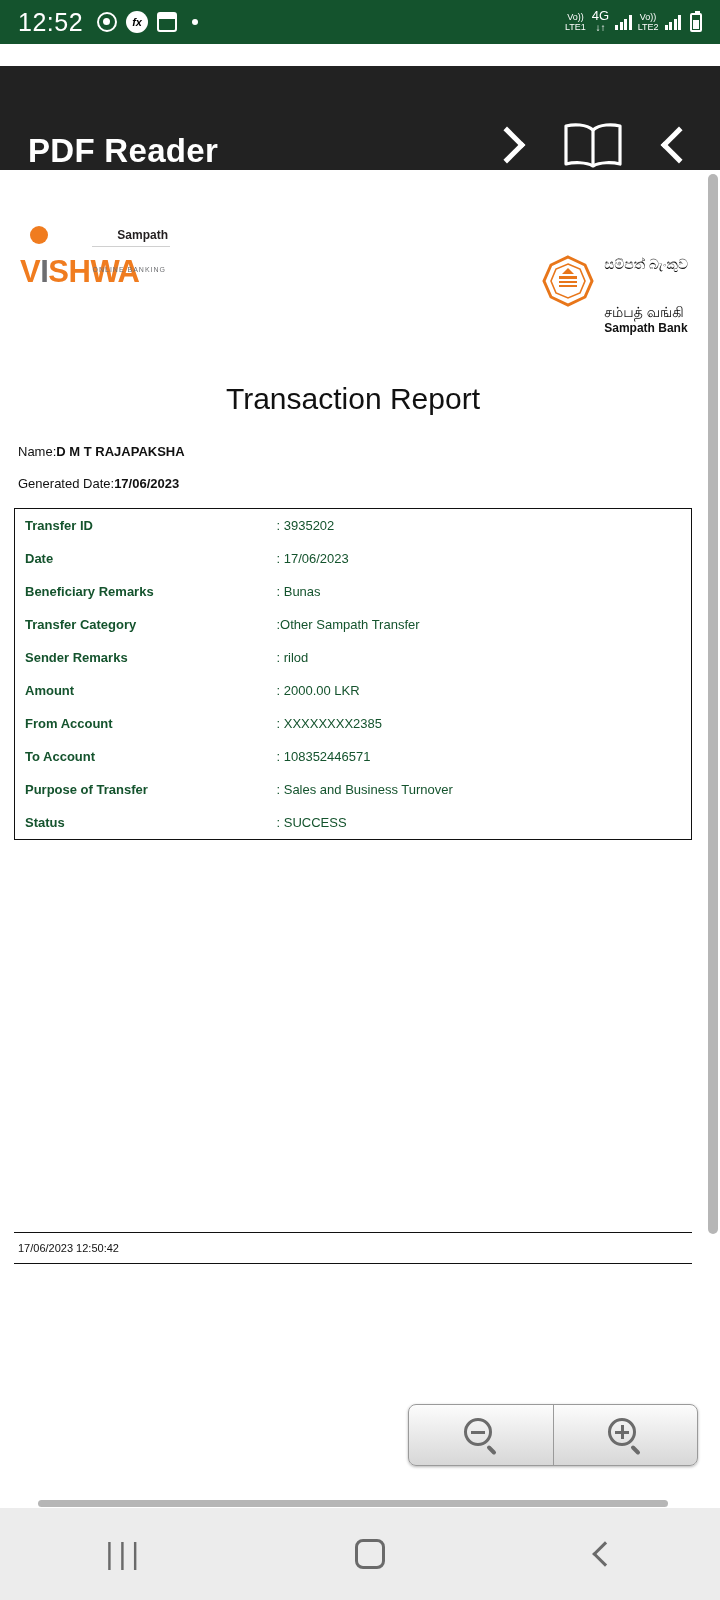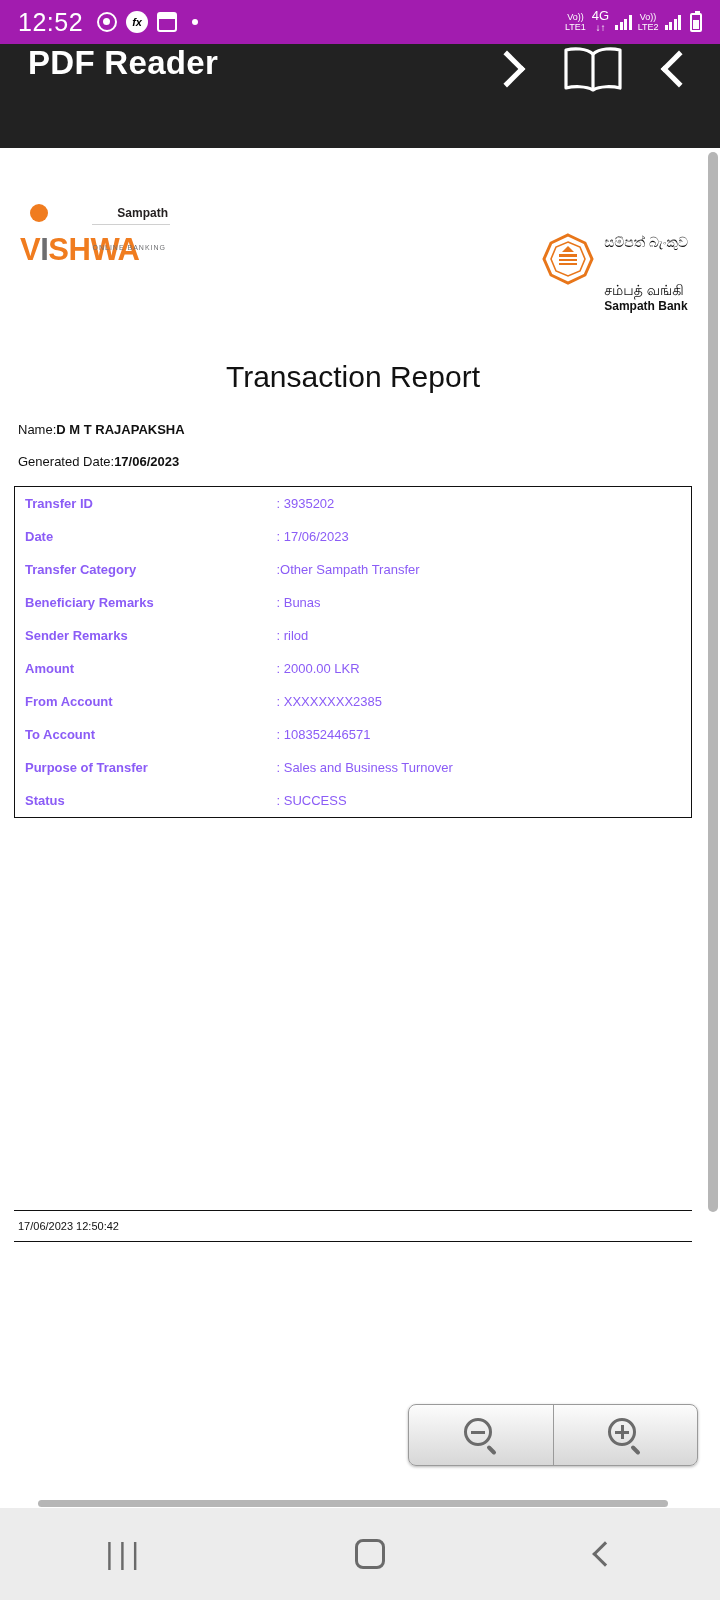--- a/index.html
+++ b/index.html
@@ -15,21 +15,21 @@
     width: 720px;
     height: 1600px;
     background: #ffffff;
     display: flex;
     flex-direction: column;
   }
 
   
   .status-bar {
     height: 44px;
-    background: #a21caf;
+    background: #14532d;
     color: #ffffff;
     display: flex;
     align-items: center;
     padding: 0 18px;
     flex: 0 0 44px;
   }
   .status-clock {
     font-size: 25px;
     font-weight: 400;
     letter-spacing: .5px;
@@ -143,23 +143,24 @@
     left: 1px; right: 1px; bottom: 1px;
     height: 60%;
     background: #ffffff;
   }
 
   
   .app-bar {
     height: 104px;
     background: #222222;
     display: flex;
-    align-items: flex-start;
+    align-items: flex-end;
     padding: 0 28px;
     flex: 0 0 104px;
+    margin-top: 22px;
   }
   .app-title {
     color: #ffffff;
     font-size: 33px;
     font-weight: 700;
     letter-spacing: .3px;
   }
   .app-actions {
     margin-left: auto;
     display: flex;
@@ -277,21 +278,21 @@
 
   table.tx {
     width: 100%;
     border: 1px solid #111;
     border-collapse: collapse;
     margin-top: 6px;
   }
   table.tx td {
     padding: 9px 0 9px 10px;
     font-size: 13px;
-    color: #8b5cf6;
+    color: #14532d;
     vertical-align: top;
   }
   table.tx td.k { width: 252px; font-weight: 700; }
   table.tx td.v { font-weight: 400; }
 
   .footer-line {
     margin-top: 392px;
     border-top: 1.5px solid #111;
     border-bottom: 1.5px solid #111;
     padding: 9px 4px 9px 4px;
@@ -508,26 +509,26 @@
         <tbody>
           <tr>
             <td class="k">Transfer ID</td>
             <td class="v">: 3935202</td>
           </tr>
           <tr>
             <td class="k">Date</td>
             <td class="v">: 17/06/2023</td>
           </tr>
           <tr>
+            <td class="k">Beneficiary Remarks</td>
+            <td class="v">: Bunas</td>
+          </tr>
+          <tr>
             <td class="k">Transfer Category</td>
             <td class="v">:Other Sampath Transfer</td>
-          </tr>
-          <tr>
-            <td class="k">Beneficiary Remarks</td>
-            <td class="v">: Bunas</td>
           </tr>
           <tr>
             <td class="k">Sender Remarks</td>
             <td class="v">: rilod</td>
           </tr>
           <tr>
             <td class="k">Amount</td>
             <td class="v">: 2000.00 LKR</td>
           </tr>
           <tr>

